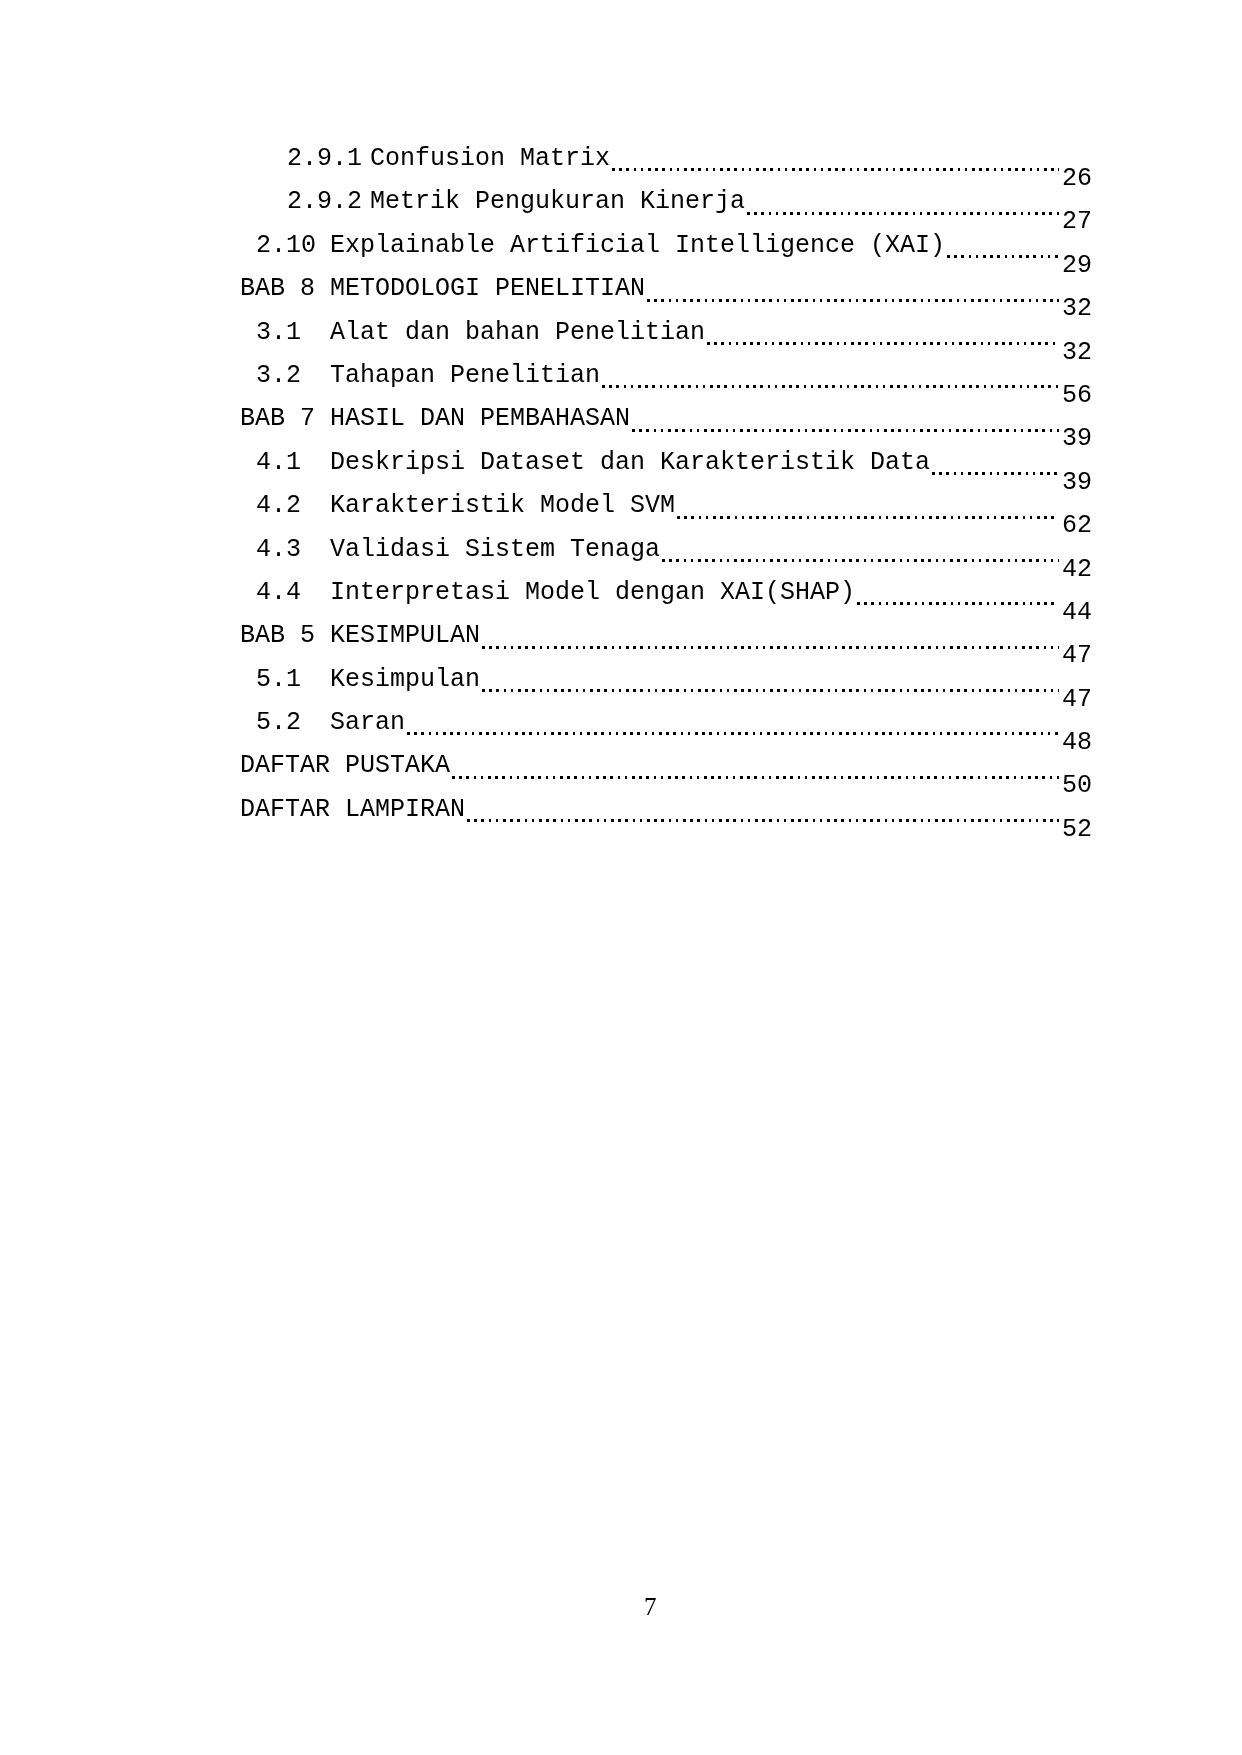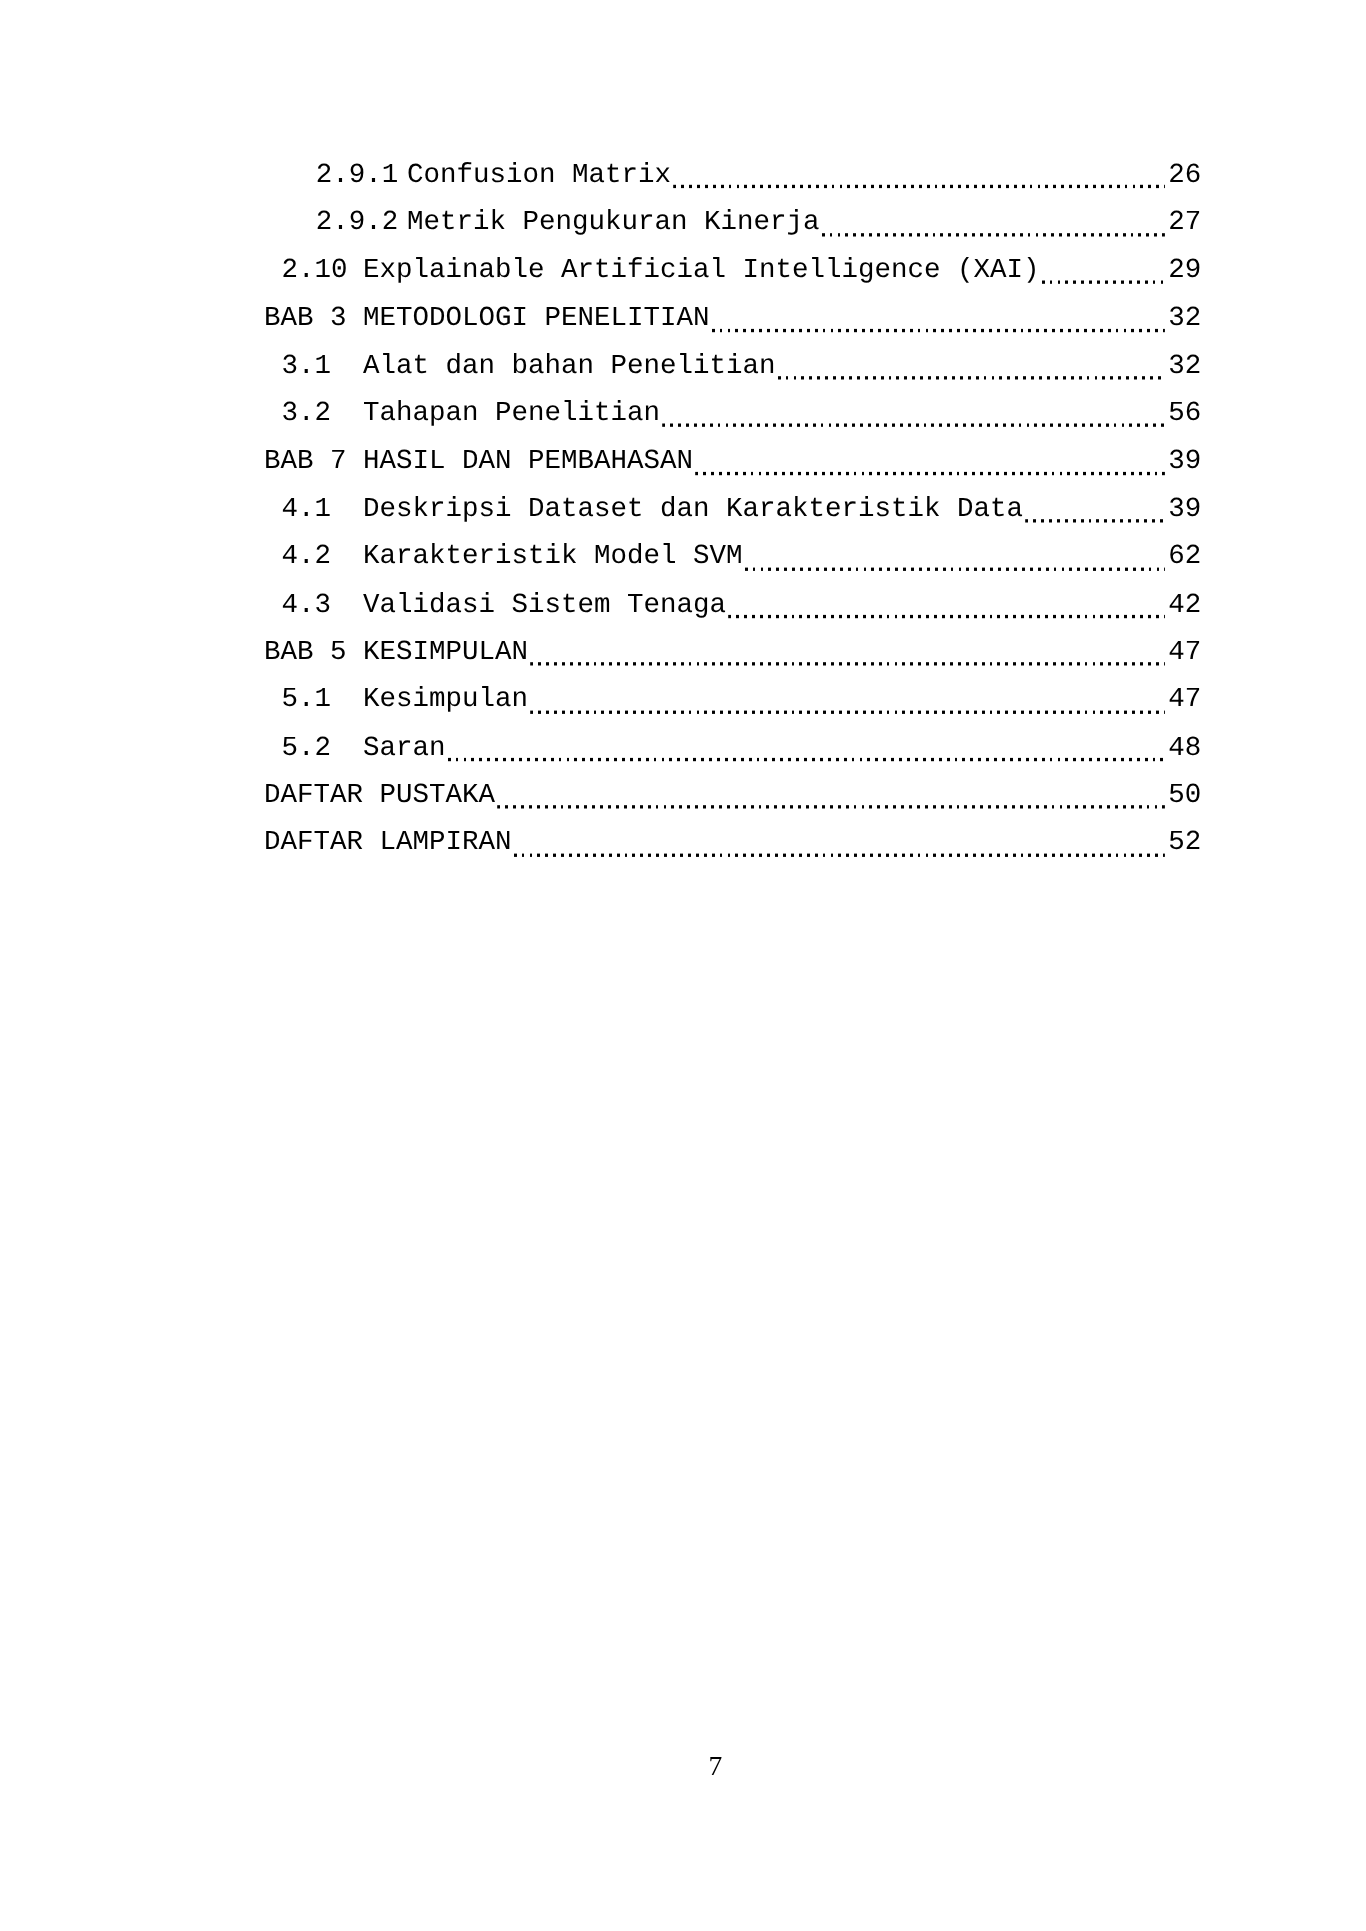--- a/index.html
+++ b/index.html
@@ -54,20 +54,21 @@
     height: 3px;
     margin: 0 3px 9px 2px;
     background: repeating-linear-gradient(
       to right,
       #000000 0px, #000000 2.6px,
       transparent 2.6px, transparent 7.2px
     );
   }
   .pg {
     min-width: 28px;
+    margin-top: 20px;
   }
   .footer-pagenum {
     position: absolute;
     left: 644px;
     top: 1592px;
     font-size: 25px;
     line-height: 30px;
   }
 </style>
 </head>
@@ -89,21 +90,21 @@
     <span class="pg">27</span>
   </div>
       <div class="toc-row lvl2">
     <span class="num">2.10</span>
     <span class="title">Explainable Artificial Intelligence (XAI)</span>
     <span class="leader"></span>
     <span class="pg">29</span>
   </div>
       <div class="toc-row lvl1">
 
-    <span class="title">BAB 3 METODOLOGI PENELITIAN</span>
+    <span class="title">BAB 8 METODOLOGI PENELITIAN</span>
     <span class="leader"></span>
     <span class="pg">32</span>
   </div>
       <div class="toc-row lvl2">
     <span class="num">3.1</span>
     <span class="title">Alat dan bahan Penelitian</span>
     <span class="leader"></span>
     <span class="pg">32</span>
   </div>
       <div class="toc-row lvl2">
@@ -129,20 +130,26 @@
     <span class="title">Karakteristik Model SVM</span>
     <span class="leader"></span>
     <span class="pg">62</span>
   </div>
       <div class="toc-row lvl2">
     <span class="num">4.3</span>
     <span class="title">Validasi Sistem Tenaga</span>
     <span class="leader"></span>
     <span class="pg">42</span>
   </div>
+      <div class="toc-row lvl2">
+    <span class="num">4.4</span>
+    <span class="title">Interpretasi Model dengan XAI(SHAP)</span>
+    <span class="leader"></span>
+    <span class="pg">44</span>
+  </div>
       <div class="toc-row lvl1">
 
     <span class="title">BAB 5 KESIMPULAN</span>
     <span class="leader"></span>
     <span class="pg">47</span>
   </div>
       <div class="toc-row lvl2">
     <span class="num">5.1</span>
     <span class="title">Kesimpulan</span>
     <span class="leader"></span>

